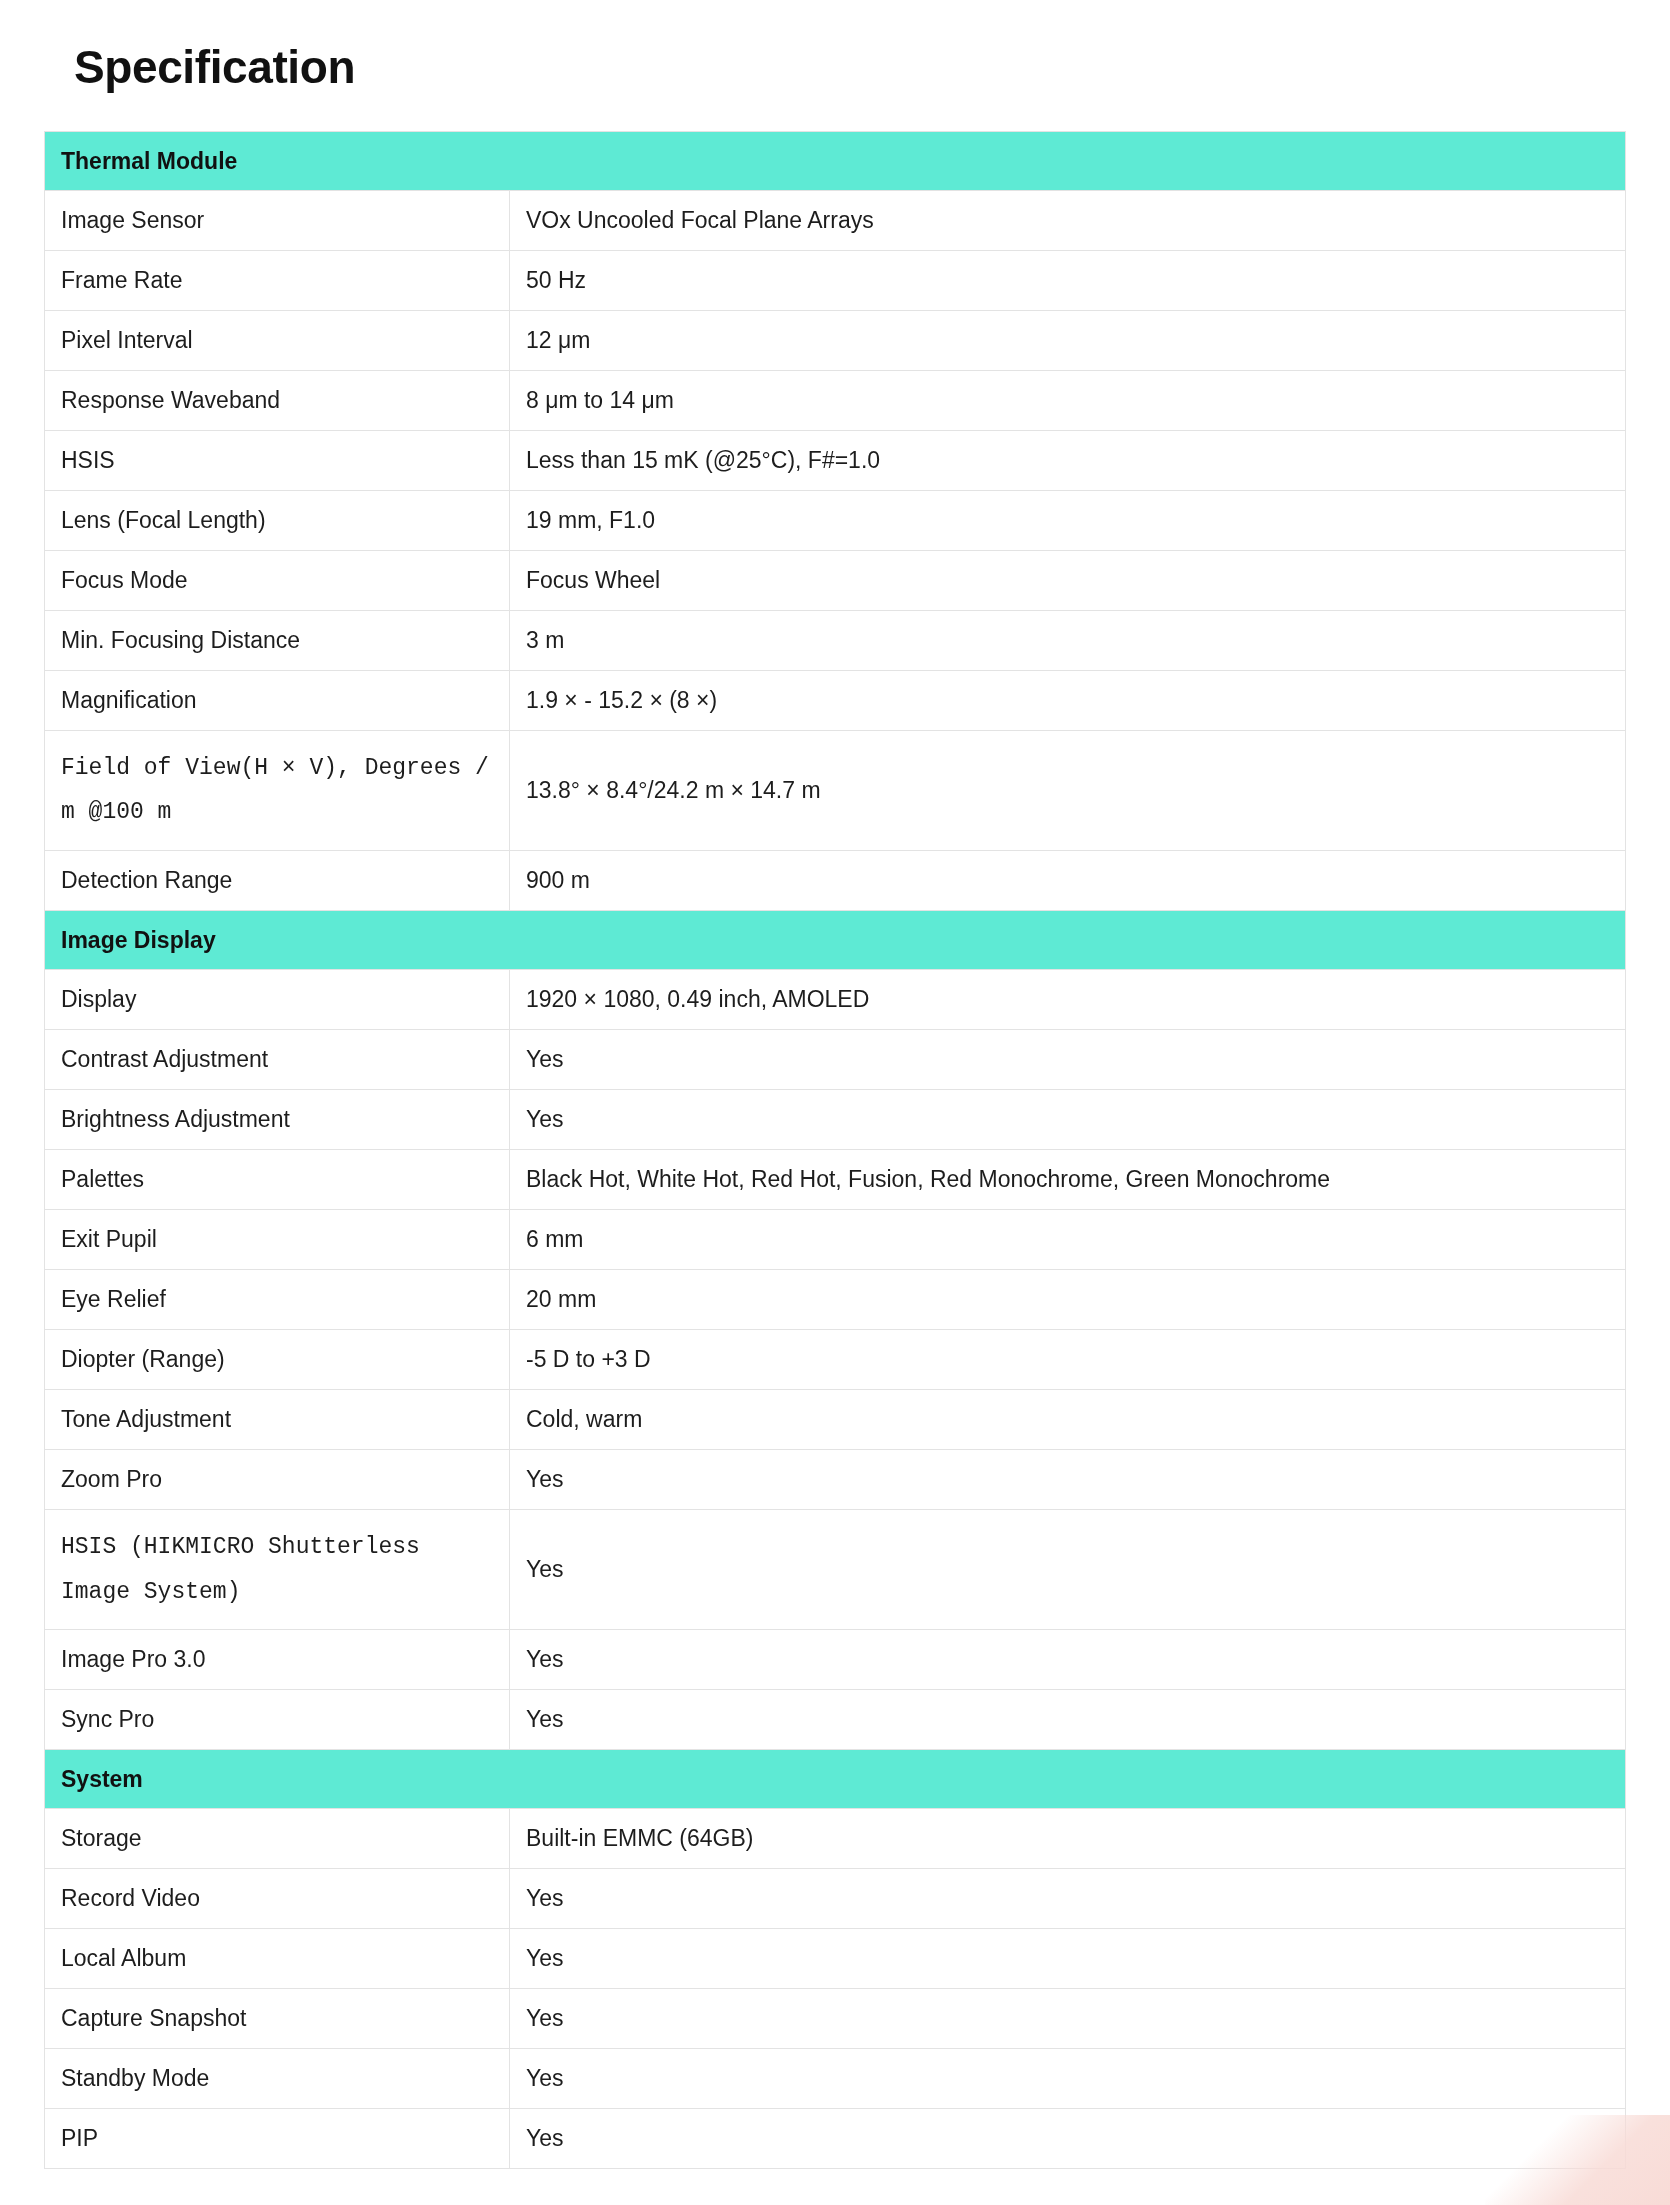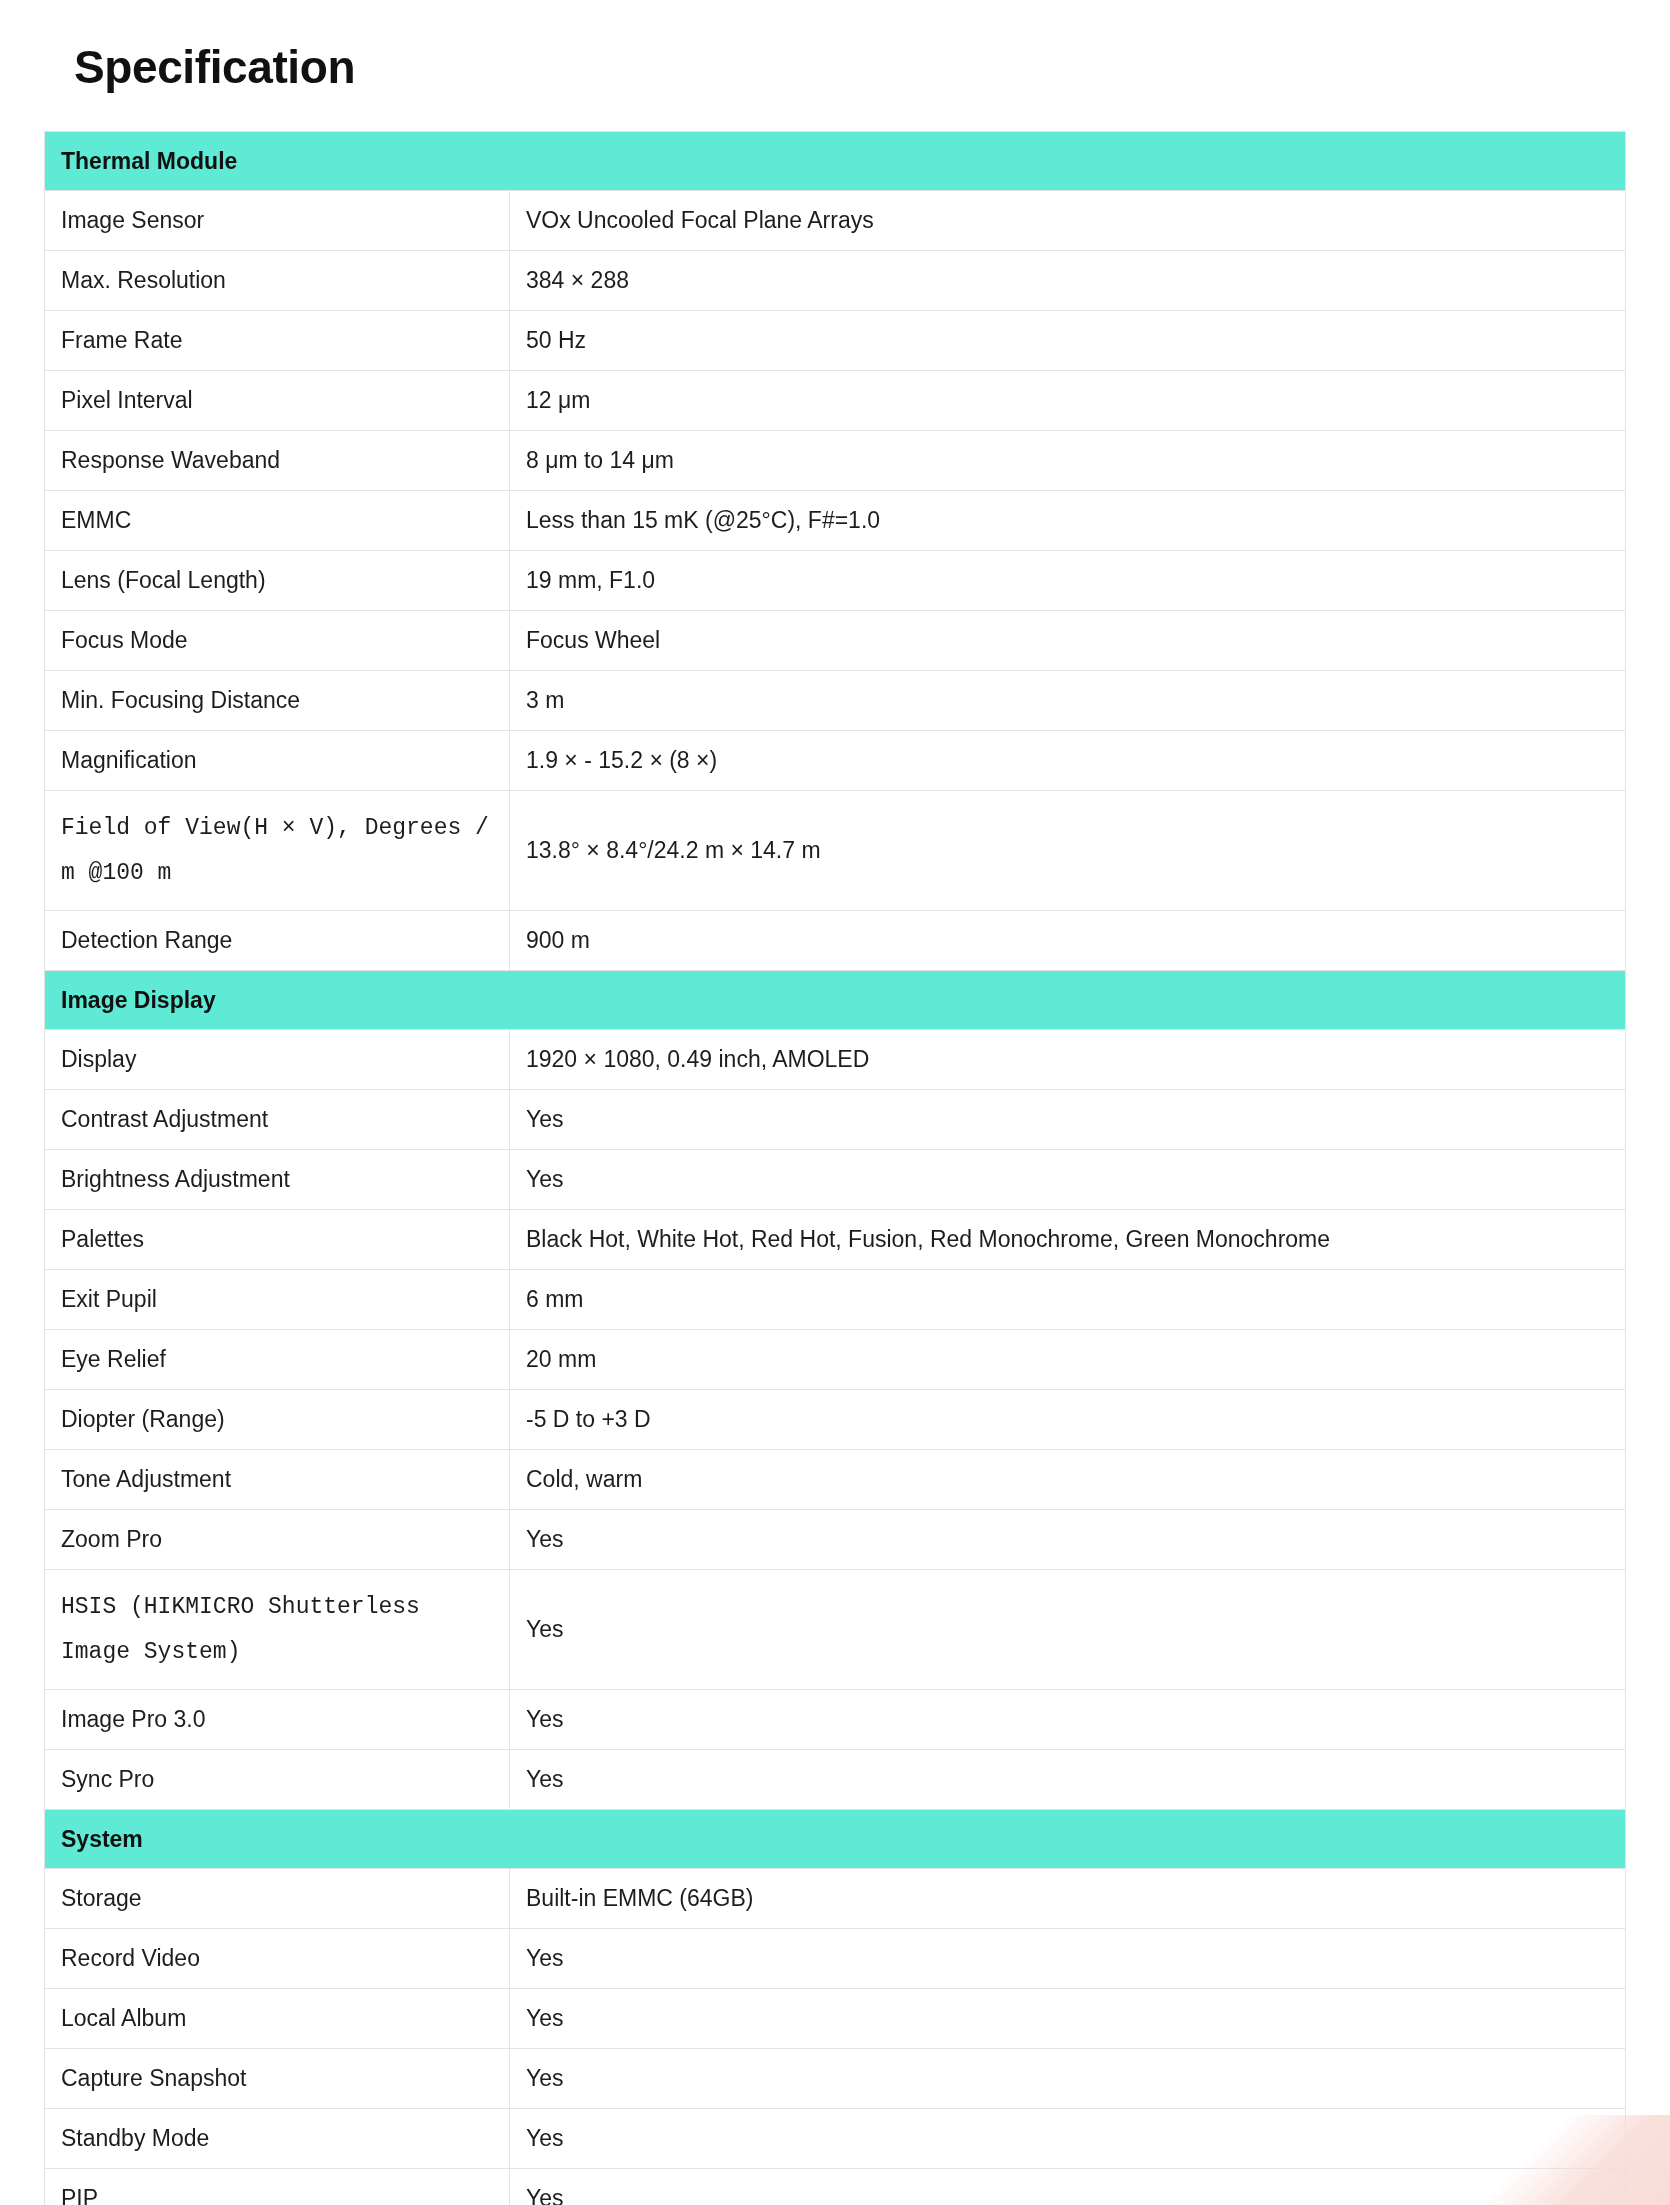--- a/index.html
+++ b/index.html
@@ -125,37 +125,33 @@
     </colgroup>
     <tbody>
         <tr class="section-row">
           <td colspan="2">Thermal Module</td>
         </tr>
         <tr>
           <td class="row-label">Image Sensor</td>
           <td class="row-value">VOx Uncooled Focal Plane Arrays</td>
         </tr>
         <tr>
-          <td class="row-label">Max. Resolution</td>
-          <td class="row-value">384 × 288</td>
-        </tr>
-        <tr>
           <td class="row-label">Frame Rate</td>
           <td class="row-value">50 Hz</td>
         </tr>
         <tr>
           <td class="row-label">Pixel Interval</td>
           <td class="row-value">12 μm</td>
         </tr>
         <tr>
           <td class="row-label">Response Waveband</td>
           <td class="row-value">8 μm to 14 μm</td>
         </tr>
         <tr>
-          <td class="row-label">EMMC</td>
+          <td class="row-label">HSIS</td>
           <td class="row-value">Less than 15 mK (@25°C), F#=1.0</td>
         </tr>
         <tr>
           <td class="row-label">Lens (Focal Length)</td>
           <td class="row-value">19 mm, F1.0</td>
         </tr>
         <tr>
           <td class="row-label">Focus Mode</td>
           <td class="row-value">Focus Wheel</td>
         </tr>

